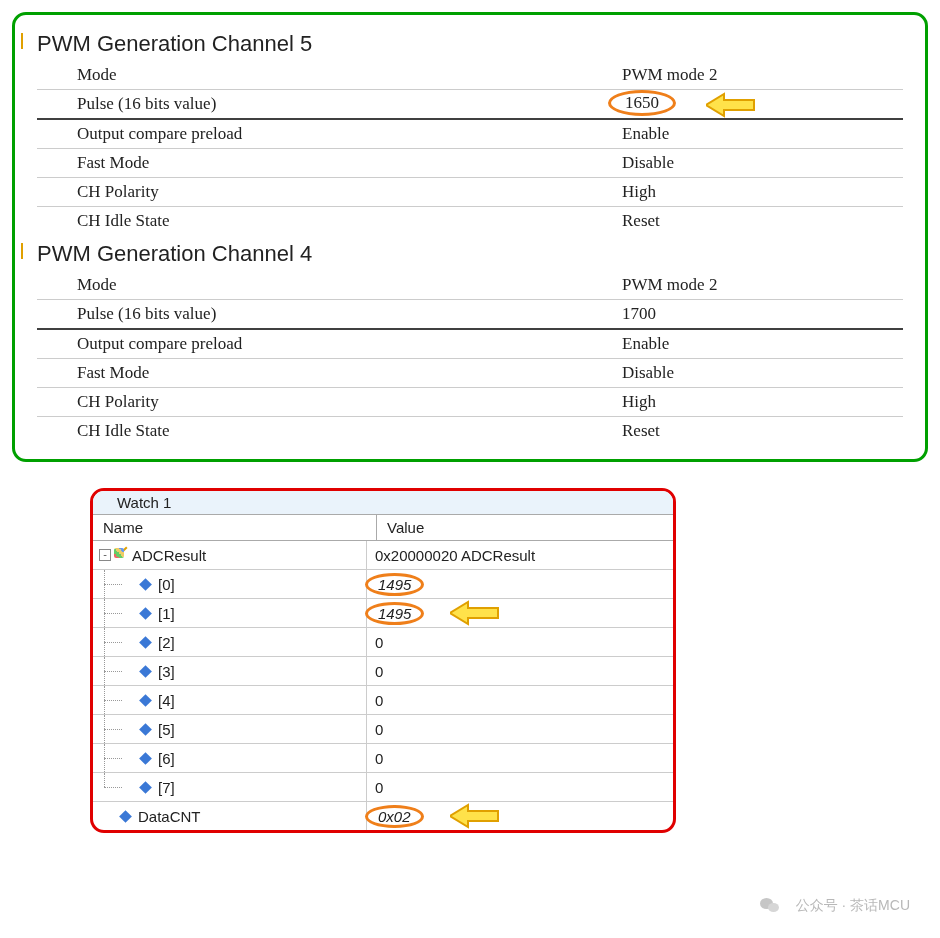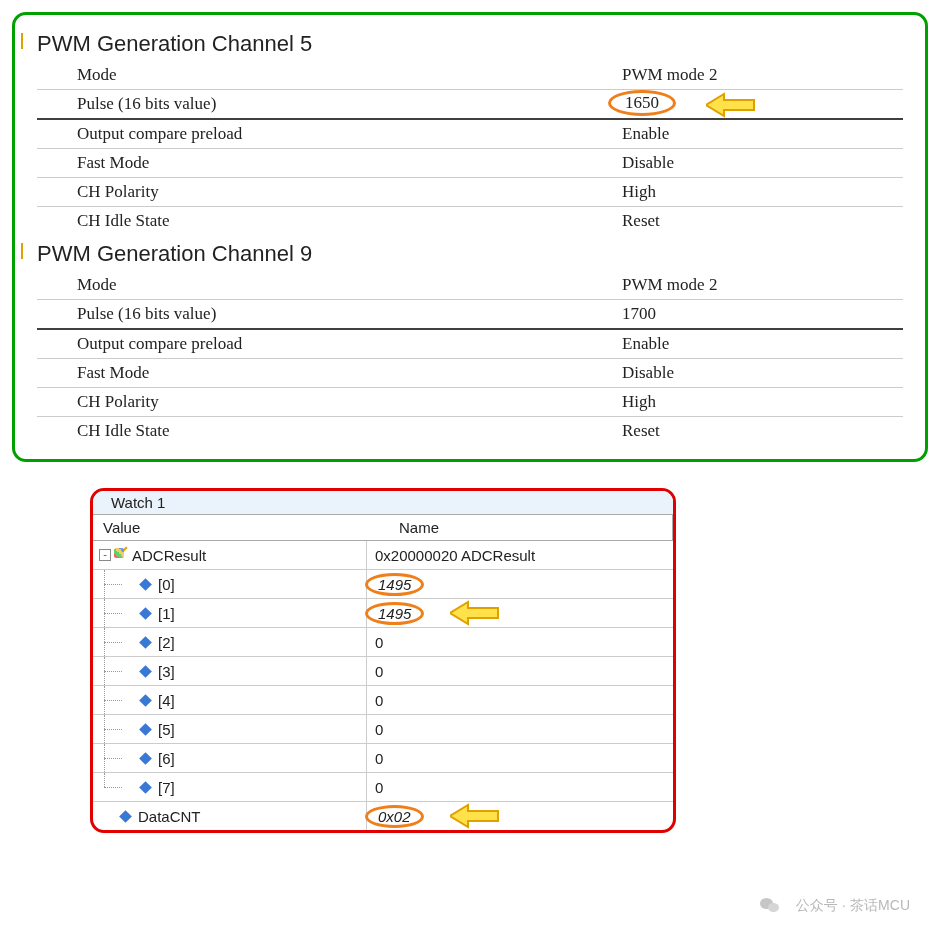--- a/index.html
+++ b/index.html
@@ -76,21 +76,21 @@
   .watch-panel {
     border: 3px solid #e00000;
     border-radius: 14px;
     width: 580px;
     margin: 26px 0 0 78px;
     overflow: hidden;
     background: #fff;
   }
   .watch-title {
     background: #eaf3fb;
-    padding: 3px 18px;
+    padding: 3px 24px;
     font-size: 15px;
     border-bottom: 1px solid #aaa;
   }
   .watch-head {
     display: flex;
     background: #fff;
     border-bottom: 1px solid #aaa;
   }
   .watch-head .col {
     padding: 4px 10px;
@@ -244,21 +244,21 @@
   </div>
   <div class="row">
     <span class="lbl">CH Polarity</span>
     <span class="val">High</span>
   </div>
   <div class="row nb">
     <span class="lbl">CH Idle State</span>
     <span class="val">Reset</span>
   </div>
 
-  <div class="section-hdr">PWM Generation Channel 9</div>
+  <div class="section-hdr">PWM Generation Channel 4</div>
 
   <div class="row">
     <span class="lbl">Mode</span>
     <span class="val">PWM mode 2</span>
   </div>
   <div class="row redline">
     <span class="lbl">Pulse (16 bits value)</span>
     <span class="val">1700</span>
   </div>
   <div class="row">
@@ -275,22 +275,22 @@
   </div>
   <div class="row nb">
     <span class="lbl">CH Idle State</span>
     <span class="val">Reset</span>
   </div>
 </div>
 
 <div class="watch-panel">
   <div class="watch-title">Watch 1</div>
   <div class="watch-head">
+    <div class="col nm">Name</div>
     <div class="col vl">Value</div>
-    <div class="col nm">Name</div>
   </div>
 
   <div class="wrow">
     <div class="nm">
       <span class="minus-box">-</span>
       <span class="pencil"></span>
       <span>ADCResult</span>
     </div>
     <div class="vl">0x20000020 ADCResult</div>
   </div>

